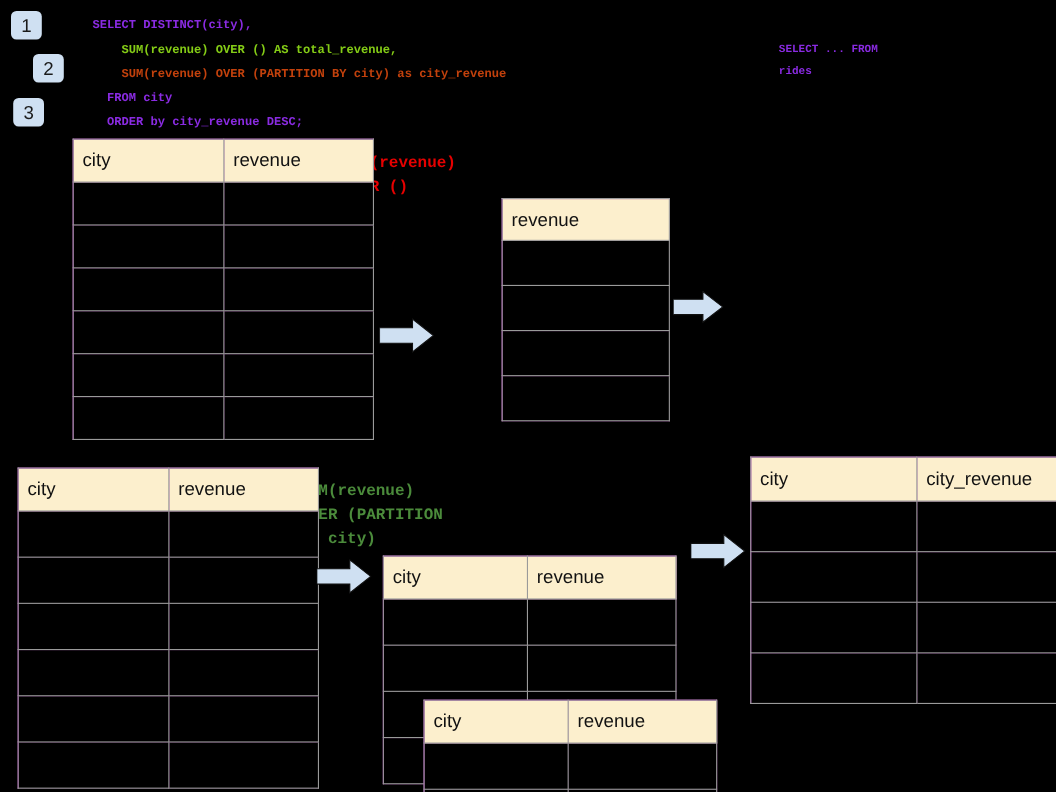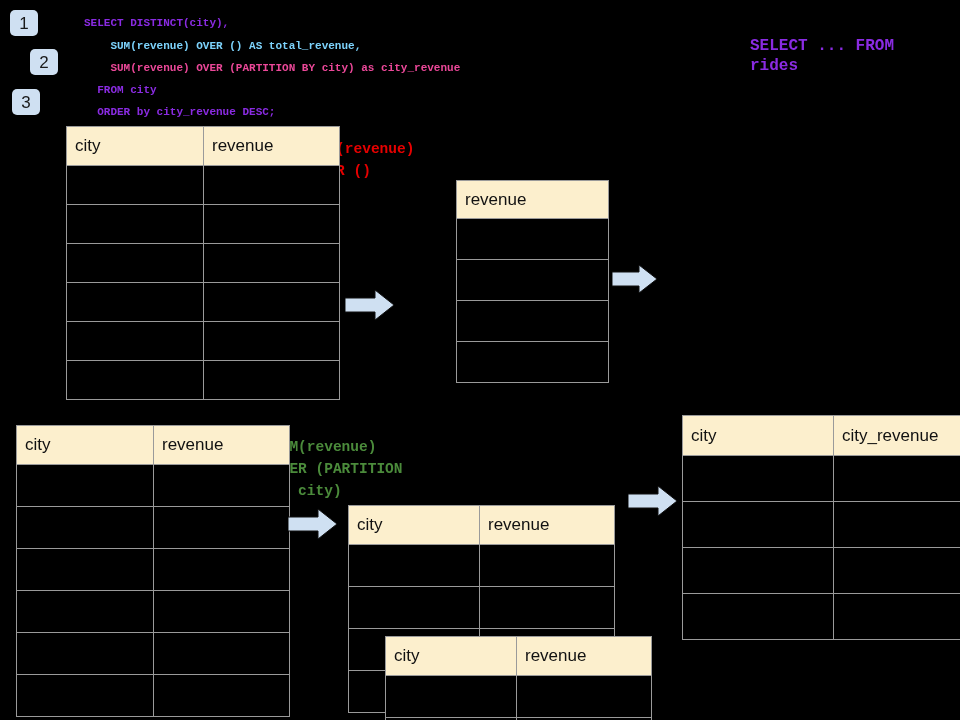--- a/index.html
+++ b/index.html
@@ -34,22 +34,22 @@
   .code {
     position: absolute;
     font-family: "Liberation Mono", "DejaVu Sans Mono", monospace;
     font-weight: bold;
     font-size: 11px;
     letter-spacing: 0px;
     white-space: pre;
     line-height: 22px;
   }
   .code.purple { color: #8A2BE2; }
-  .code.red    { color: #7dd3fc; }
-  .code.green  { color: #ec4899; }
+  .code.red    { color: #84cc16; }
+  .code.green  { color: #c2410c; }
 
   .annot {
     position: absolute;
     font-family: "Liberation Mono", "DejaVu Sans Mono", monospace;
     font-weight: bold;
     font-size: 14.5px;
     white-space: pre;
     line-height: 22px;
   }
   .annot.red   { color: #E60000; }
@@ -91,21 +91,21 @@
   <div class="step-badge" style="left:10px; top:10px; width:28px; height:26px;">1</div>
   <div class="step-badge" style="left:30px; top:49px; width:28px; height:26px;">2</div>
   <div class="step-badge" style="left:12px; top:89px; width:28px; height:26px;">3</div>
 
   <div class="code purple" style="left:84px; top:12px;">SELECT DISTINCT(city),</div>
   <div class="code red" style="left:84px; top:35px;">    SUM(revenue) OVER () AS total_revenue,</div>
   <div class="code green" style="left:84px; top:57px;">    SUM(revenue) OVER (PARTITION BY city) as city_revenue</div>
   <div class="code purple" style="left:84px; top:79px;">  FROM city</div>
   <div class="code purple" style="left:84px; top:101px;">  ORDER by city_revenue DESC;</div>
 
-  <div class="annot purple" style="left:750px; top:36px; font-size:16px; line-height:20px;">SELECT ... FROM
+  <div class="annot purple" style="left:708px; top:36px; font-size:10px; line-height:20px;">SELECT ... FROM
 rides</div>
 
   <div class="annot red" style="left:310px; top:138px;">SUM(revenue)
 OVER ()</div>
 
   <div class="annot green" style="left:272px; top:436px;">SUM(revenue)
 OVER (PARTITION
 BY city)</div>
 
   <table class="tbl" style="left:66px; top:126px; width:239px;">

